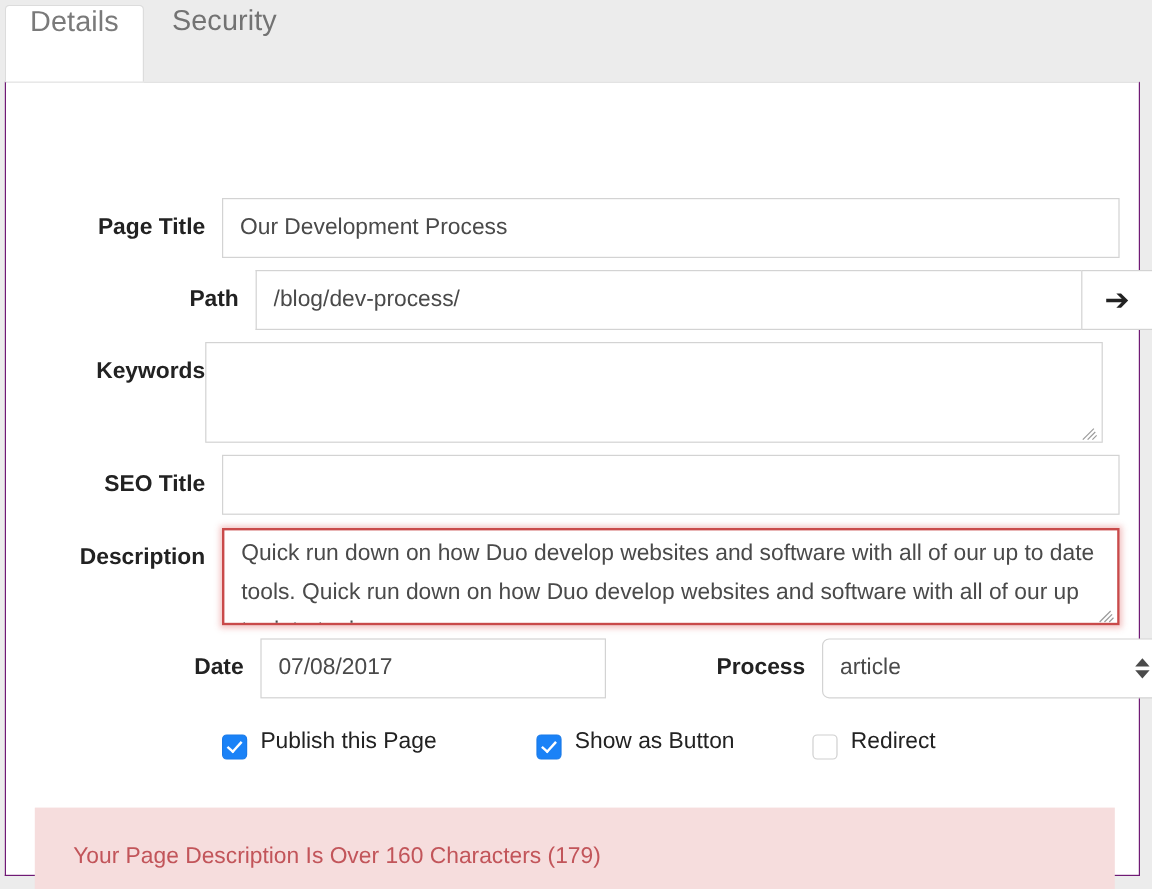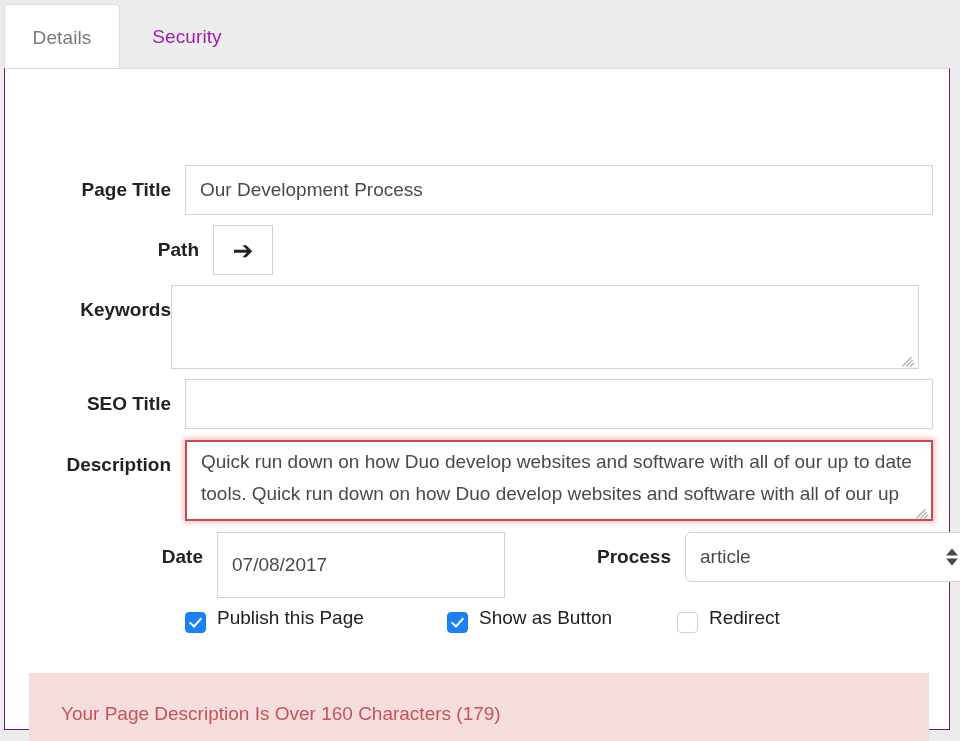--- a/index.html
+++ b/index.html
@@ -24,41 +24,40 @@
     height: 70px;
     background: #ececec;
   }
   .tab {
     position: absolute;
     top: 4px;
     height: 66px;
     box-sizing: border-box;
     display: flex;
     align-items: flex-start;
-    padding-top: 22px;
     justify-content: center;
-    font-size: 19px;
+    font-size: 24px;
     letter-spacing: 0.1px;
   }
   .tab-details {
     left: 4px;
     width: 116px;
     background: #ffffff;
     border: 1px solid #dcdcdc;
     border-bottom: none;
     border-top-left-radius: 4px;
     border-top-right-radius: 4px;
     color: #7a7a7a;
   }
   .tab-security {
     left: 124px;
     width: 126px;
     background: transparent;
     border: none;
-    color: #a21caf;
+    color: #737373;
   }
 
   
   .card {
     position: absolute;
     left: 4px;
     top: 68px;
     width: 946px;
     height: 662px;
     box-sizing: border-box;
@@ -180,21 +179,21 @@
     height: 81px;
     border: 2px solid #c94a4a;
     box-shadow: 0 0 5px 2px rgba(226, 120, 120, 0.45);
     color: #4a4a4a;
     padding: 4px 14px;
   }
 
   
   #row-date { left: 0; top: 463px; width: 946px; margin-left: 32px; }
   #row-date .label { width: 166px; margin-right: 14px; line-height: 50px; }
-  #inp-date { width: 288px; height: 66px; }
+  #inp-date { width: 288px; height: 50px; }
   #lbl-template {
     width: 226px;
     margin-right: 14px;
     margin-left: 0px;
     line-height: 50px;
     text-align: right;
   }
   #sel-template {
     position: relative;
     width: 288px;
@@ -314,20 +313,21 @@
 <div class="card">
   <div class="notch"></div>
 
   <div class="row" id="row-title">
     <div class="label">Page Title</div>
     <input class="field" id="inp-title" type="text" value="Our Development Process" style="">
   </div>
 
   <div class="row" id="row-path">
     <div class="label">Path</div>
+    <input class="field" id="inp-path" type="text" value="/blog/dev-process/" style="">
     <div id="btn-path">
       <span>➔</span>
     </div>
   </div>
 
   <div class="row" id="row-keywords">
     <div class="label">Keywords</div>
     <div id="wrap-keywords">
       <textarea class="ta" id="ta-keywords" style=""></textarea>
       <span class="grip">

